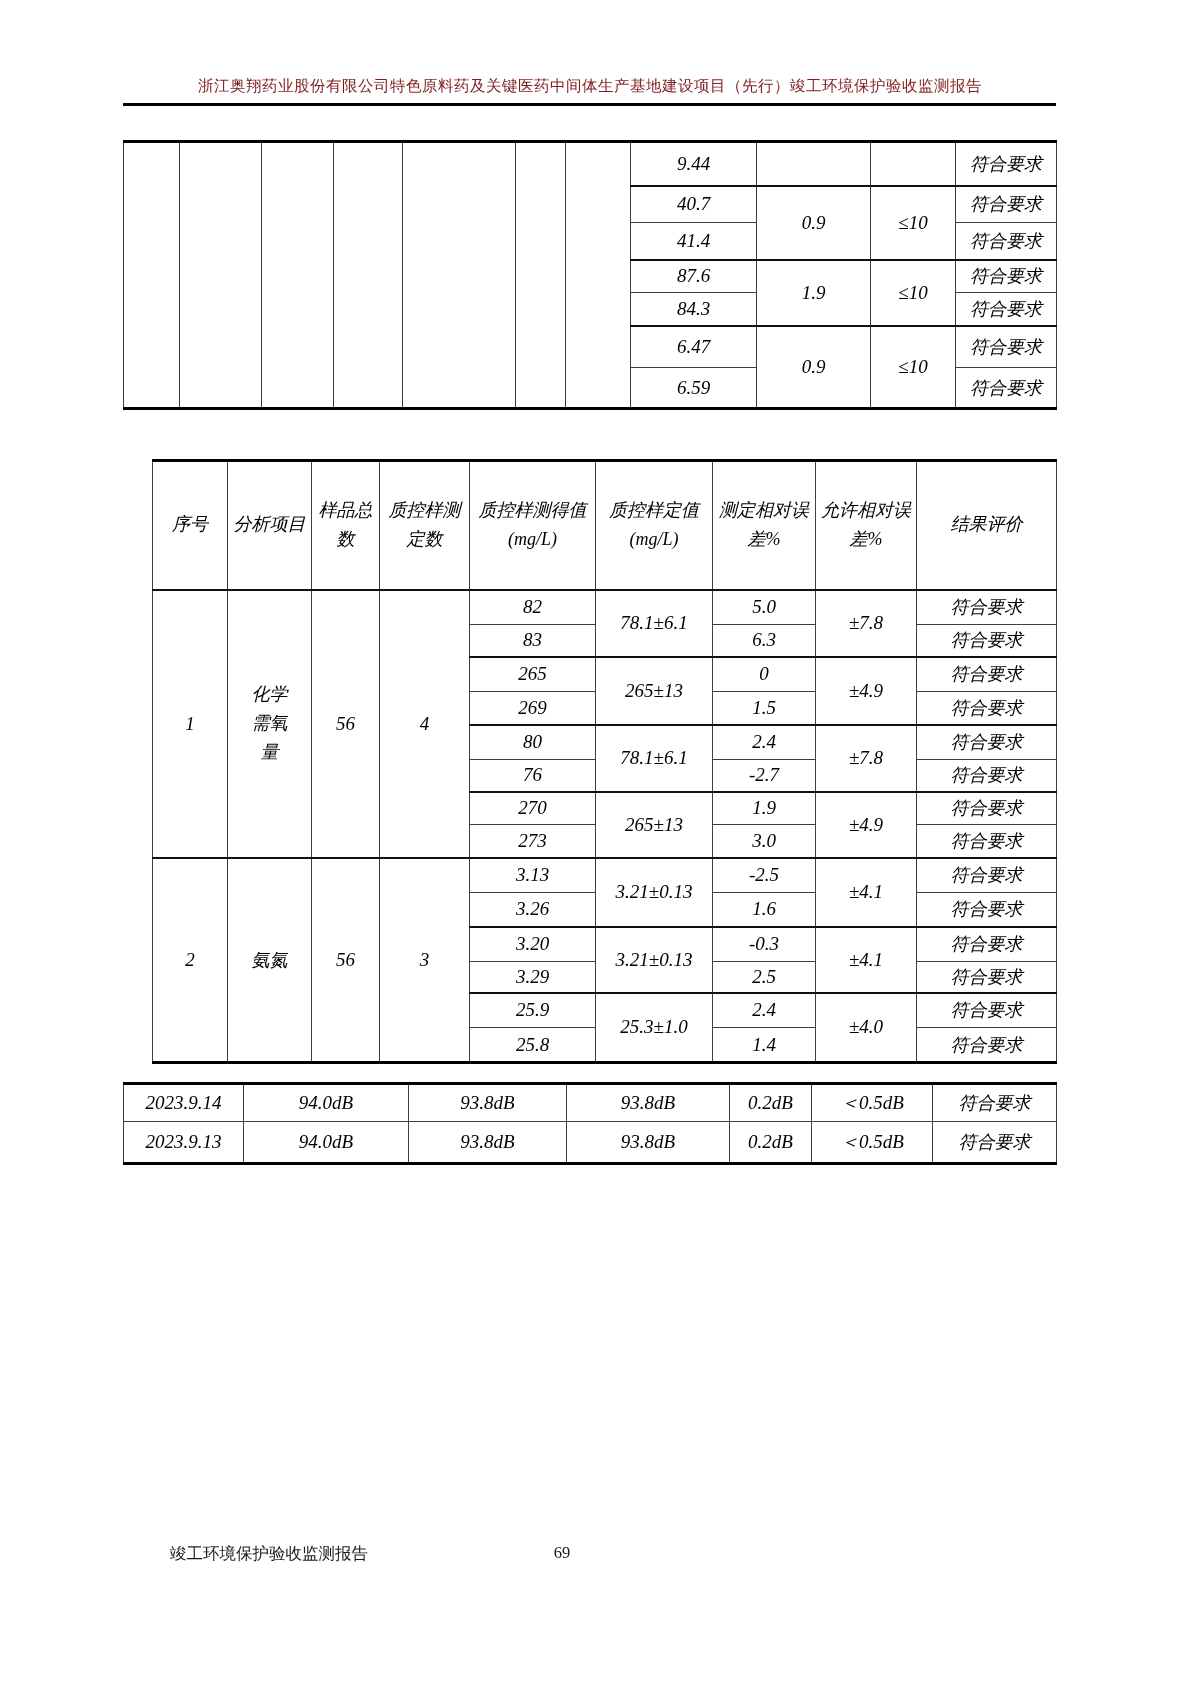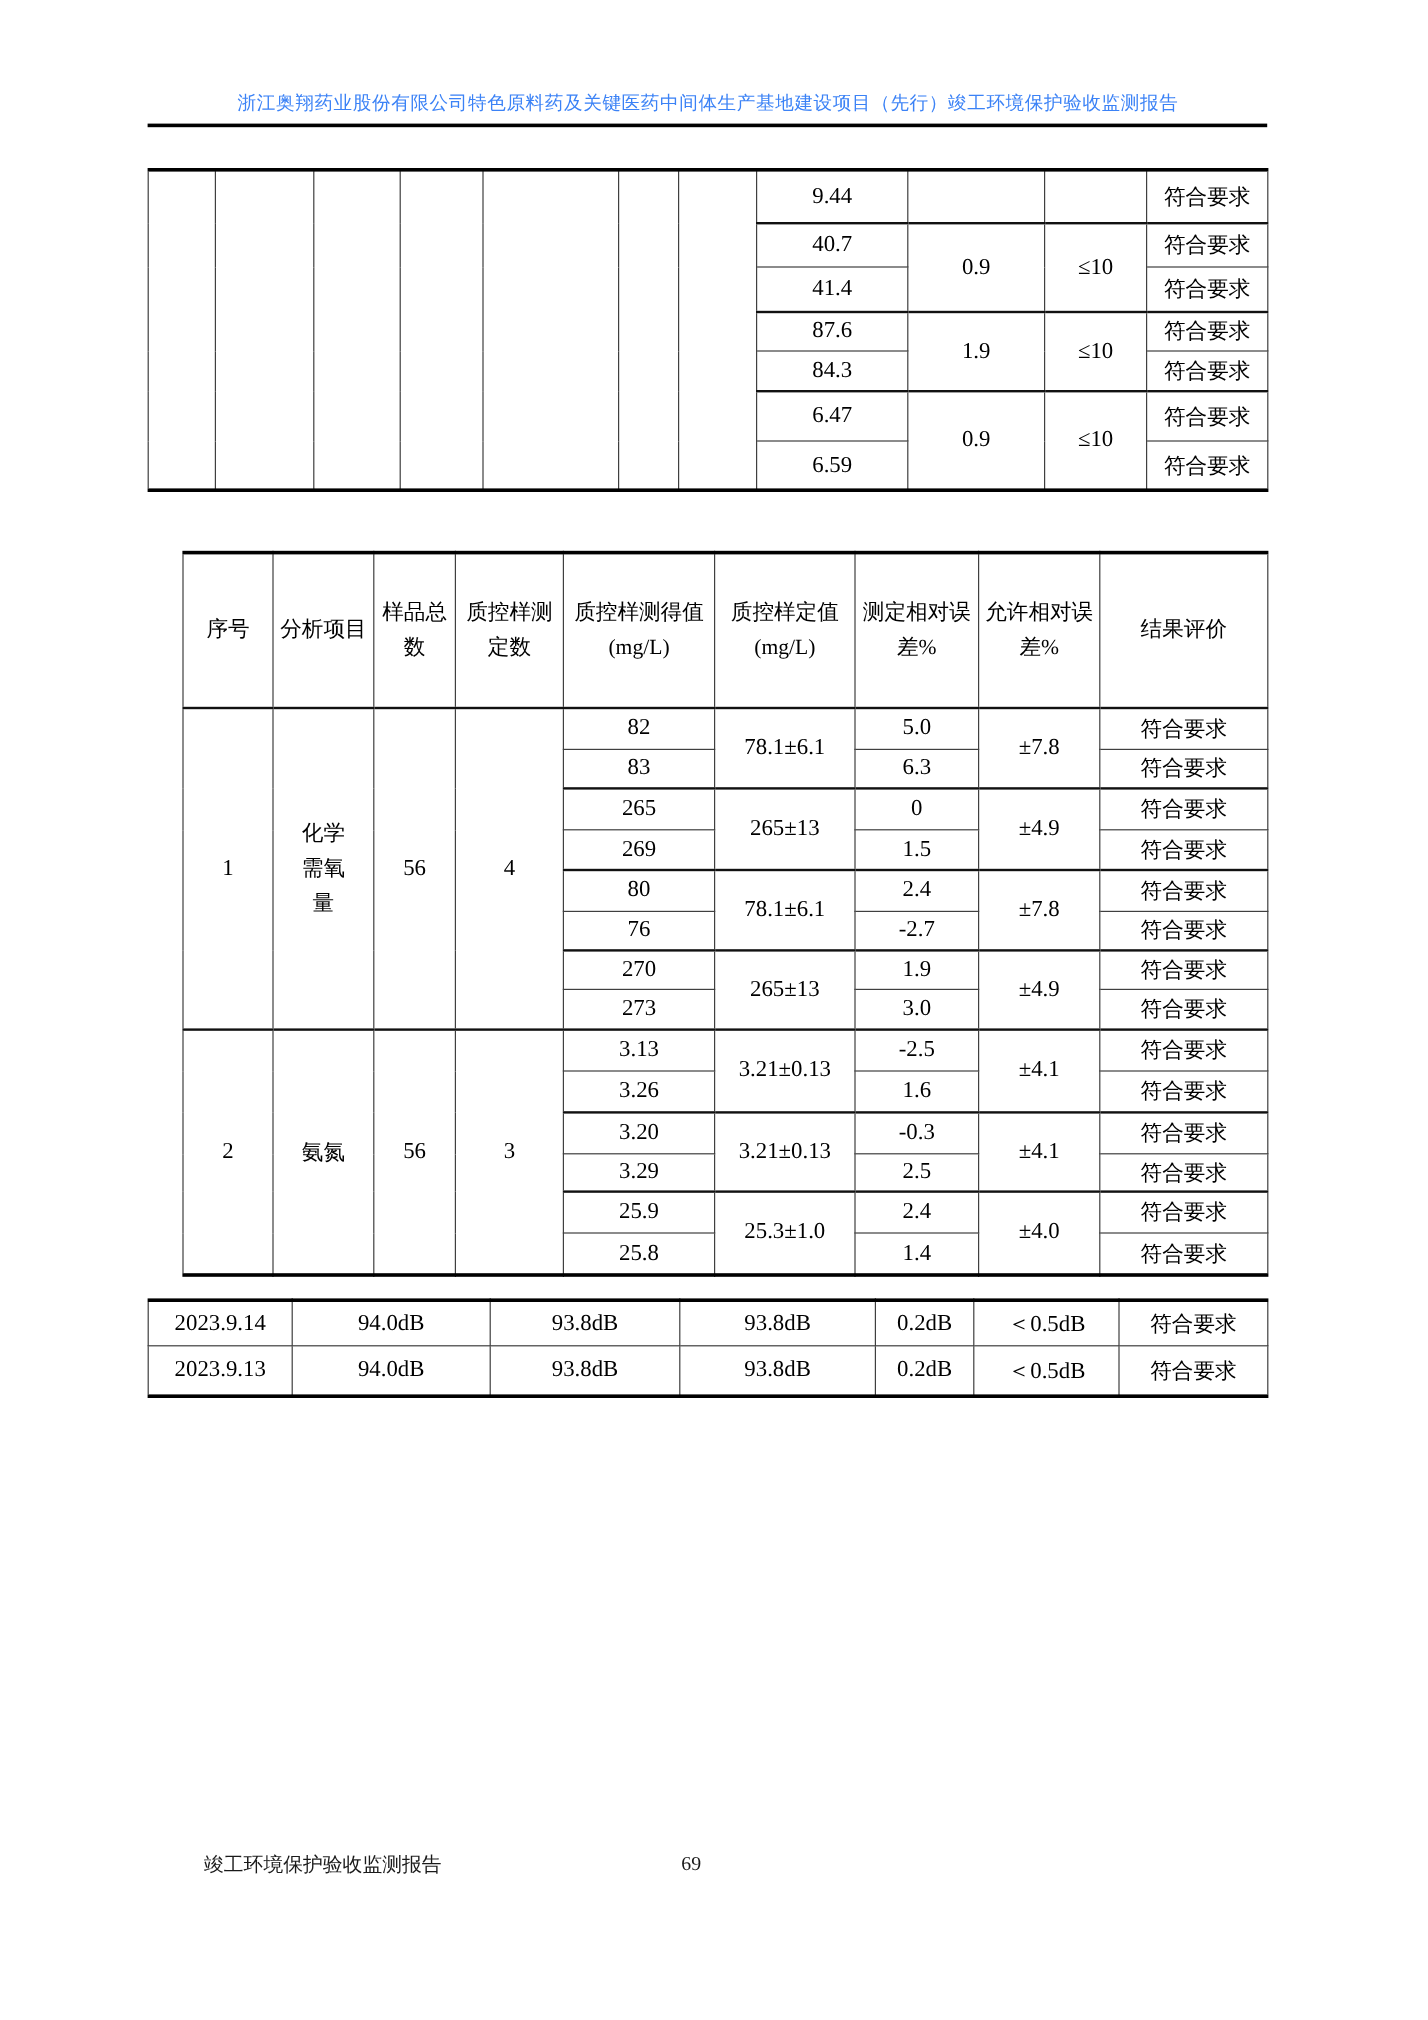--- a/index.html
+++ b/index.html
@@ -4,26 +4,26 @@
 <style>
   * { margin:0; padding:0; box-sizing:border-box; }
   html,body { background:#ffffff; }
   .page {
     position:relative; width:1190px; height:1683px; background:#ffffff;
     font-family:"Liberation Serif","DejaVu Serif",serif; color:#000;
     overflow:hidden; margin:0 auto;
   }
   .doc-header {
     position:absolute; top:76px; left:110px; width:960px;
-    font-size:15.5px; text-align:center; letter-spacing:0.5px; color:#3b82f6;
+    font-size:15.5px; text-align:center; letter-spacing:0.5px; color:#7f1d1d;
   }
   .header-rule {
     position:absolute; top:103px; left:123px; width:933px; height:3px; background:#000;
   }
-  table { border-collapse:collapse; table-layout:fixed; position:absolute; }
+  table { border-collapse:collapse; table-layout:fixed; position:absolute;font-style:italic; }
   td, th { text-align:center; vertical-align:middle; overflow:hidden; font-weight:normal; padding:0 2px; }
 
   
   #t1 { left:123px; top:140px; width:933px; border-top:3px solid #000; border-bottom:3px solid #000; }
   #t1 td { border:1px solid #3f3f3f; font-size:19px; }
   #t1 tr.grp td { border-top:2px solid #111; }
   #t1 td.res { font-size:18px; }
 
   
   .tbl-title { position:absolute; left:123px; width:933px; text-align:center; font-weight:bold; font-size:20px; color:#000; }
@@ -37,21 +37,21 @@
 
   
   #title3 { top:1037px; }
   #t3 { left:123px; top:1082px; width:933px; border-top:3px solid #000; border-bottom:3px solid #000; }
   #t3 td, #t3 th { border:1px solid #3f3f3f; font-size:19px; }
   #t3 th { font-size:18px; }
   #t3 td.cjk { font-size:18px; }
 
   
   .footer-org { position:absolute; top:1543px; left:170px; font-size:16.5px; color:#1a1a1a; }
-  .footer-page { position:absolute; top:1543px; left:126px; width:900px; text-align:center; font-size:16.5px; color:#1a1a1a; }
+  .footer-page { position:absolute; top:1543px; left:112px; width:900px; text-align:center; font-size:16.5px; color:#1a1a1a; }
 </style>
 </head>
 <body>
 
 <div class="page">
 
   <div class="doc-header">浙江奥翔药业股份有限公司特色原料药及关键医药中间体生产基地建设项目（先行）竣工环境保护验收监测报告</div>
   <div class="header-rule"></div>
 
   <table id="t1">

